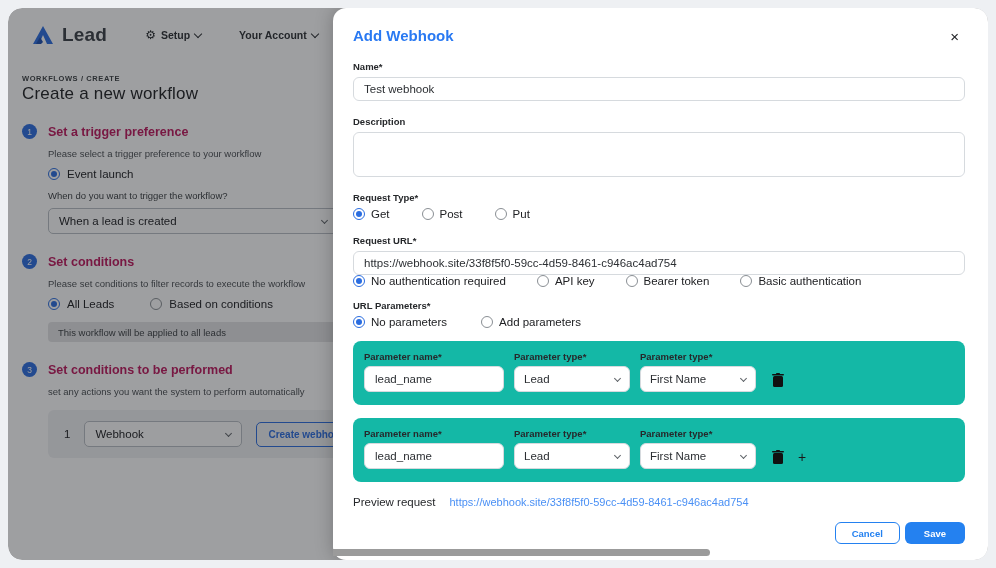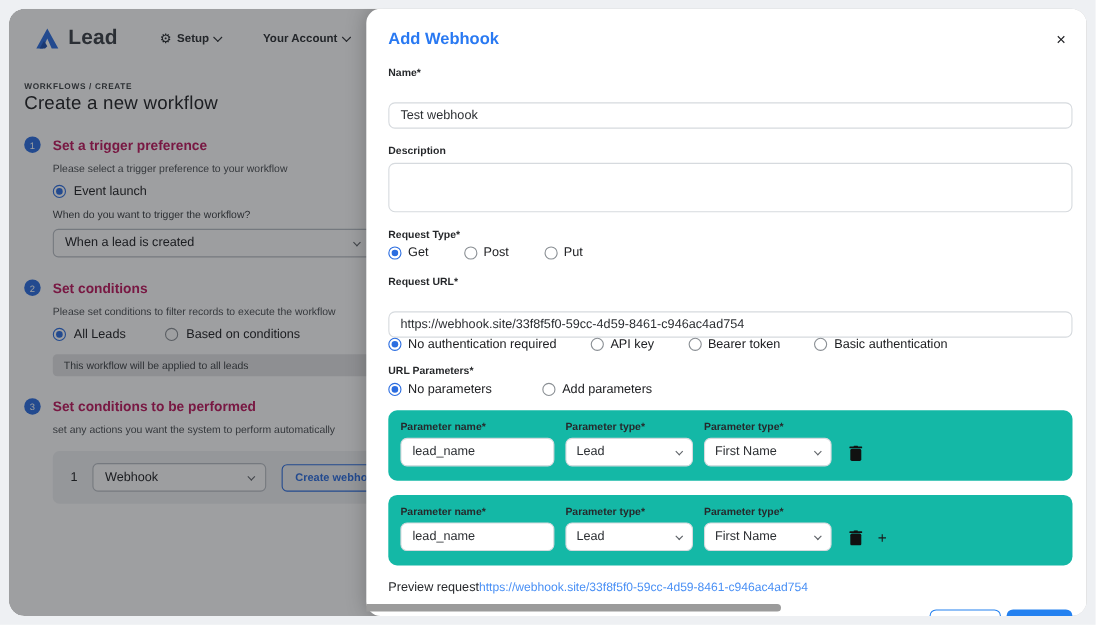--- a/index.html
+++ b/index.html
@@ -75,31 +75,31 @@
     height:25px; padding:0 11px; border:1.4px solid #2b6de0; border-radius:5px;
     background:transparent; color:#2b6de0; font-size:10px; font-weight:bold; cursor:pointer;
   }
   .dim { position:absolute; inset:0; background:rgba(25,27,30,.42); border-radius:14px; }
 
   
   .modal {
     position:absolute; top:0; bottom:0; left:325px; right:0;
     background:#ffffff; border-radius:13px;
     box-shadow:0 0 18px rgba(0,0,0,.25);
-    padding:19px 13px 0 20px;
+    padding:19px 23px 0 20px;
   }
   .modal-head { display:flex; align-items:flex-start; justify-content:space-between; }
   .modal-title { font-size:15px; font-weight:bold; color:#2979f2; }
   .close-x { font-size:15px; color:#202124; cursor:pointer; line-height:1; margin-right:6px; margin-top:2px; }
   .flabel { font-size:9.5px; color:#26282b; font-weight:bold; margin-bottom:5px; }
   .m-name-label { margin-top:17px; }
   .tinput {
     width:100%; height:24px; border:1px solid #d6dade; border-radius:6px;
     padding:0 10px; font-size:11.5px; color:#2c2f33; background:#fff;
-    font-family:"Liberation Sans","DejaVu Sans",sans-serif; outline:none;margin-top:16px;
+    font-family:"Liberation Sans","DejaVu Sans",sans-serif; outline:none;
   }
   .tarea {
     width:100%; height:45px; border:1px solid #d6dade; border-radius:6px;
     padding:6px 10px; font-size:11.5px; color:#2c2f33; resize:none;
     font-family:"Liberation Sans","DejaVu Sans",sans-serif; outline:none; display:block;
   }
   .sp15 { margin-top:15px; } .sp13 { margin-top:13px; }
   .mradio-row { display:flex; align-items:center; }
   .mradio { display:flex; align-items:center; gap:6px; font-size:11.5px; color:#202124; cursor:pointer; }
   .param-box {
@@ -109,21 +109,21 @@
   .pcol { display:flex; flex-direction:column; }
   .pcol .flabel { margin-bottom:4px; font-weight:bold; }
   .pinput { width:140px; height:26px; border:1px solid #d6dade; border-radius:6px; padding:0 10px; font-size:11.5px; color:#2c2f33; background:#fff; }
   .pselect {
     width:116px; height:26px; border:1px solid #d6dade; border-radius:6px; background:#fff;
     display:flex; align-items:center; justify-content:space-between; padding:0 9px;
     font-size:11.5px; color:#2c2f33; cursor:pointer;
   }
   .trash { margin:0 0 5px 6px; cursor:pointer; display:flex; }
   .plus { font-size:14px; color:#1a1a1a; margin:0 0 5px 4px; cursor:pointer; line-height:1; }
-  .preview-row { margin-top:14px; display:flex; align-items:center; }
+  .preview-row { margin-top:14px; display:flex; align-items:center; gap:14px; }
   .preview-label { font-size:11.5px; color:#26282b; }
   .preview-link { font-size:11px; color:#4a90f5; cursor:pointer; }
   .modal-footer { display:flex; justify-content:flex-end; gap:5px; margin-top:14px; }
   .btn-cancel {
     height:22px; padding:0 16px; border:1.3px solid #2481f0; border-radius:6px;
     background:#fff; color:#2481f0; font-size:9.5px; font-weight:bold; cursor:pointer;
   }
   .btn-save {
     height:22px; padding:0 19px; border:none; border-radius:6px;
     background:#2481f0; color:#fff; font-size:9.5px; font-weight:bold; cursor:pointer;
@@ -272,21 +272,21 @@
         <span class="rdot"></span>
         <span>Bearer token</span>
       </div>
       <div class="mradio">
         <span class="rdot"></span>
         <span>Basic authentication</span>
       </div>
     </div>
 
     <div class="flabel sp13">URL Parameters*</div>
-    <div class="mradio-row" style="gap:46px;">
+    <div class="mradio-row" style="gap:34px;">
       <div class="mradio">
         <span class="rdot on"></span>
         <span>No parameters</span>
       </div>
       <div class="mradio">
         <span class="rdot"></span>
         <span>Add parameters</span>
       </div>
     </div>
 

